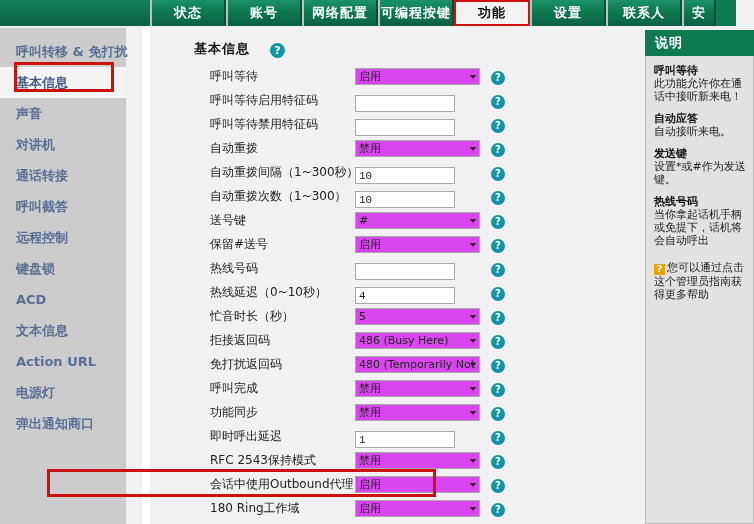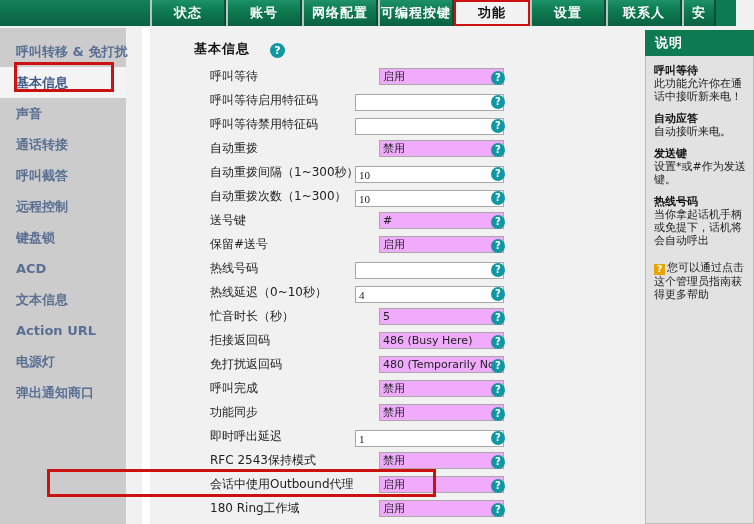--- a/index.html
+++ b/index.html
@@ -129,42 +129,41 @@
     color: #222222;
     white-space: nowrap;
   }
   .ctl {
     position: absolute;
     left: 205px;
     width: 125px;
     height: 17px;
   }
   .ctl input.txt {
-    width: 149px; height: 17px;
+    width: 100px; height: 17px;
     border: 1px solid #a8a8a8;
     background: #ffffff;
     font-size: 11px;
     color: #222222;
     padding: 0 3px;
-    font-family: Liberation Serif, serif;
+    font-family: Liberation Mono, monospace;
     border-radius: 0;
   }
   .ctl .sel {
     position: relative;
     width: 125px; height: 17px;
     border: 1px solid #a8a8a8;
-    background: #f0abfc;
+    background: #d946ef;
     font-size: 11px;
     color: #222222;
     line-height: 16px;
     padding: 0 16px 0 3px;
     overflow: hidden;
     white-space: nowrap;
     cursor: pointer;
-    margin-left: 24px;
   }
   .ctl .sel .arrow {
     position: absolute;
     right: 3px; top: 6px;
     width: 0; height: 0;
     border-left: 3px solid transparent;
     border-right: 3px solid transparent;
     border-top: 4px solid #222222;
   }
   .row-help {
@@ -306,20 +305,21 @@
       </div>
   </div>
 
   <div class="gap-left"></div>
   <div class="gap-mid"></div>
 
   <div class="sidebar" id="sidebar-host">
       <div class="side-item"><span>呼叫转移 &amp; 免打扰</span></div>
       <div class="side-item selected"><span>基本信息</span></div>
       <div class="side-item"><span>声音</span></div>
+      <div class="side-item"><span>对讲机</span></div>
       <div class="side-item"><span>通话转接</span></div>
       <div class="side-item"><span>呼叫截答</span></div>
       <div class="side-item"><span>远程控制</span></div>
       <div class="side-item"><span>键盘锁</span></div>
       <div class="side-item"><span>ACD</span></div>
       <div class="side-item"><span>文本信息</span></div>
       <div class="side-item"><span>Action URL</span></div>
       <div class="side-item"><span>电源灯</span></div>
       <div class="side-item"><span>弹出通知商口</span></div>
     </div>

